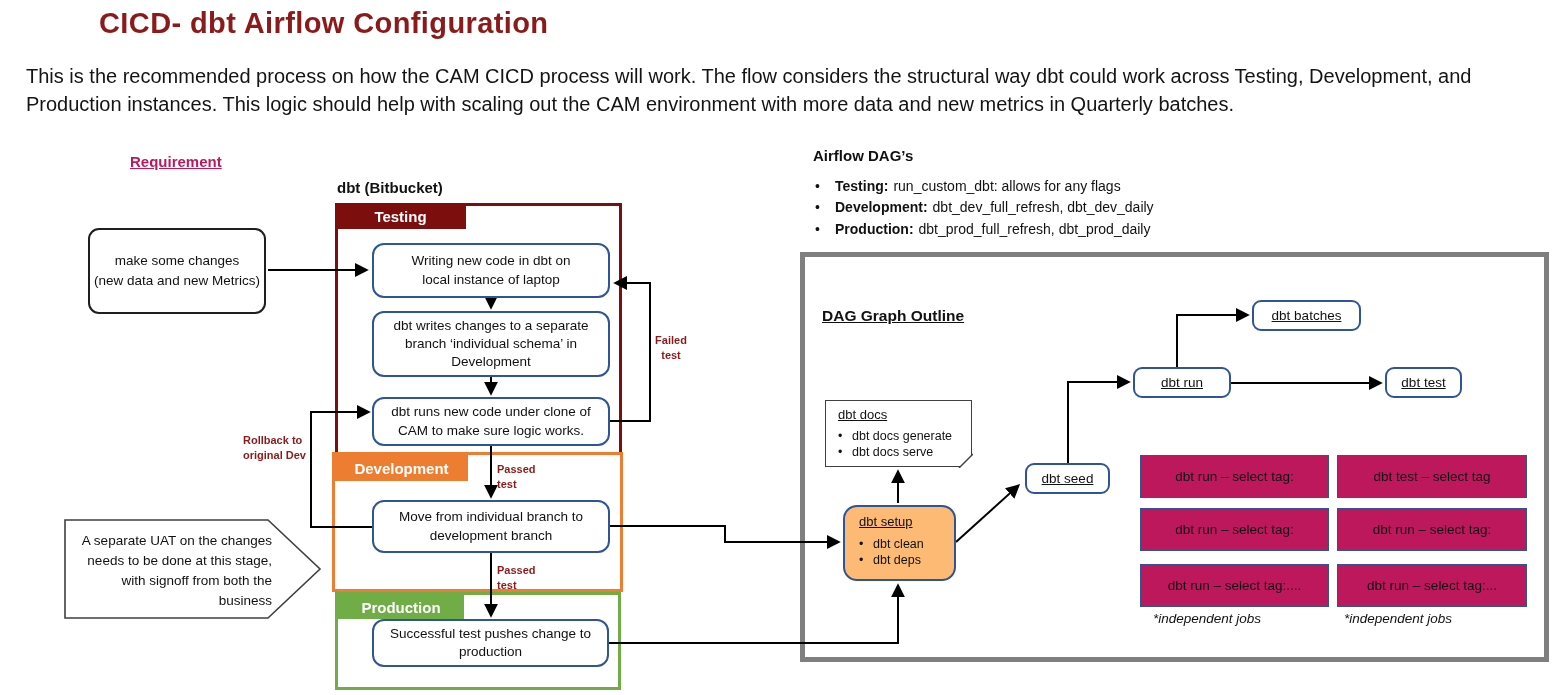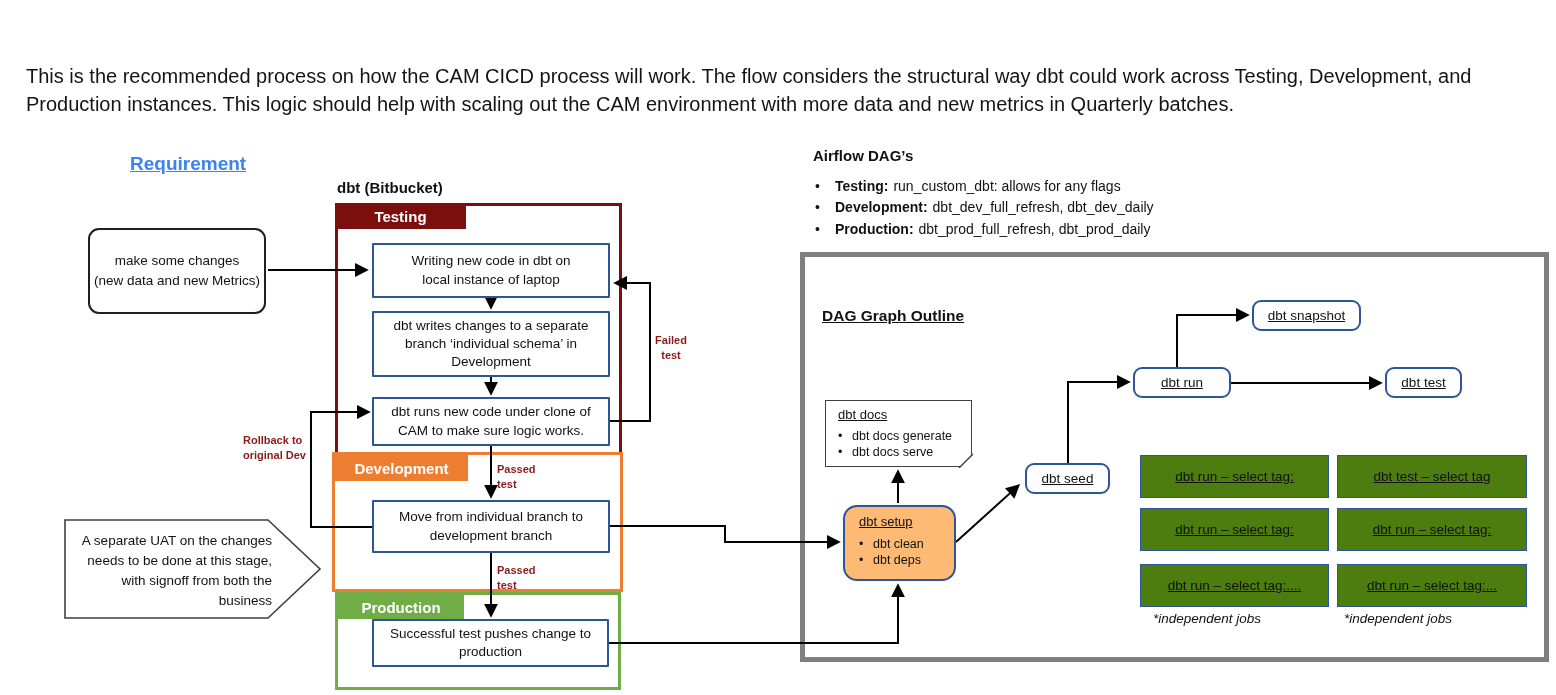--- a/index.html
+++ b/index.html
@@ -4,38 +4,38 @@
 <style>
   *{margin:0;padding:0;box-sizing:border-box}
   html,body{background:#fff}
   body{font-family:"Liberation Sans","DejaVu Sans",sans-serif;color:#111}
   .canvas{position:relative;width:1556px;height:695px;background:#fff;overflow:hidden}
   .abs{position:absolute}
 
   .title{left:99px;top:7px;font-size:29px;font-weight:bold;color:#8B1A1A;letter-spacing:.4px;z-index:3}
   .intro{left:26px;top:62px;width:1520px;font-size:20px;line-height:28px;color:#141414;z-index:3}
 
-  .req-heading{left:130px;top:153px;font-size:19px;font-weight:bold;color:#3b82f6;text-decoration:underline;z-index:3}
+  .req-heading{left:130px;top:153px;font-size:15px;font-weight:bold;color:#be185d;text-decoration:underline;z-index:3}
   .start-box{left:88px;top:228px;width:178px;height:86px;border:2.2px solid #1f1f1f;border-radius:11px;background:#fff;
     display:flex;align-items:center;justify-content:center;text-align:center;font-size:13.5px;line-height:1.5;white-space:pre-line;z-index:3}
   .uat{left:64px;top:519px;width:258px;height:100px;z-index:3}
   .uat svg{position:absolute;left:0;top:0}
   .uat-text{position:absolute;right:50px;top:12px;width:200px;text-align:right;font-size:13.5px;line-height:1.48;white-space:pre-line}
 
   .pipe-heading{left:337px;top:179px;font-size:15px;font-weight:bold;z-index:3}
   .sec{background:transparent;z-index:1}
   .sec-testing{left:335px;top:203px;width:287px;height:252px;border:3px solid #7C0E0E}
   .sec-dev{left:332px;top:452px;width:291px;height:140px;border:3px solid #ED7D31}
   .sec-prod{left:335px;top:592px;width:286px;height:98px;border:3px solid #70AD47}
   .tab{color:#fff;font-weight:bold;font-size:15px;display:flex;align-items:center;justify-content:center;z-index:3}
   .tab-testing{left:335px;top:203px;width:131px;height:26px;background:#7C0E0E}
   .tab-dev{left:335px;top:455px;width:133px;height:26px;background:#ED7D31}
   .tab-prod{left:338px;top:595px;width:126px;height:24px;background:#70AD47}
 
-  .fbox{border:2px solid #2E5597;border-radius:1px;background:#fff;display:flex;align-items:center;justify-content:center;
+  .fbox{border:2px solid #2E5597;border-radius:12px;background:#fff;display:flex;align-items:center;justify-content:center;
     text-align:center;font-size:13.5px;line-height:1.35;white-space:pre-line;padding:2px 6px;z-index:3}
   .box-write{left:372px;top:243px;width:238px;height:55px}
   .box-branch{left:372px;top:311px;width:238px;height:66px}
   .box-clone{left:372px;top:397px;width:238px;height:49px}
   .box-move{left:372px;top:500px;width:238px;height:53px}
   .box-prod{left:372px;top:619px;width:237px;height:48px}
 
   .tag{color:#8B1A1A;font-weight:bold;font-size:11px;line-height:1.35;white-space:pre-line;z-index:3}
   .tag-failed{left:648px;top:333px;width:46px;text-align:center}
   .tag-passed1{left:497px;top:462px}
@@ -61,22 +61,22 @@
   .setup-box .note-title{margin:7px 0 8px 14px}
   .setup-box .mini-li{margin-left:12px}
 
   .dnode{border:2px solid #2E5597;border-radius:9px;background:#fff;display:flex;align-items:center;justify-content:center;
     font-size:13.5px;text-decoration:underline;z-index:3}
   .node-seed{left:1025px;top:463px;width:85px;height:31px}
   .node-run{left:1133px;top:367px;width:98px;height:31px}
   .node-snapshot{left:1252px;top:300px;width:109px;height:31px}
   .node-test{left:1385px;top:367px;width:77px;height:31px}
 
-  .job{border:1.6px solid #2E5597;background:#4d7c0f;display:flex;align-items:center;justify-content:center;
-    font-size:13.5px;text-decoration:underline;z-index:3}
+  .job{border:1.6px solid #2E5597;background:#be185d;display:flex;align-items:center;justify-content:center;
+    font-size:13.5px;z-index:3}
   .job-r1c1{left:1140px;top:455px;width:189px;height:43px}
   .job-r1c2{left:1337px;top:455px;width:190px;height:43px}
   .job-r2c1{left:1140px;top:508px;width:189px;height:43px}
   .job-r2c2{left:1337px;top:508px;width:190px;height:43px}
   .job-r3c1{left:1140px;top:564px;width:189px;height:43px}
   .job-r3c2{left:1337px;top:564px;width:190px;height:43px}
   .ind-note{font-size:13.5px;font-style:italic;z-index:3}
   .ind-left{left:1153px;top:611px}
   .ind-right{left:1344px;top:611px}
 
@@ -109,20 +109,21 @@
       <path d="M610,526 L725,526 L725,542 L838,542" marker-end="url(#arr)"></path>
       <path d="M609,643 L898,643 L898,586" marker-end="url(#arr)"></path>
       <path d="M898,503 L898,472" marker-end="url(#arr)"></path>
       <path d="M956,542 L1018,486" marker-end="url(#arr)"></path>
       <path d="M1068,463 L1068,382 L1128,382" marker-end="url(#arr)"></path>
       <path d="M1177,367 L1177,315 L1247,315" marker-end="url(#arr)"></path>
       <path d="M1220,383 L1380,383" marker-end="url(#arr)"></path>
     </g>
   </svg>
 
+  <div class="abs title">CICD- dbt Airflow Configuration</div>
   <div class="abs intro">This is the recommended process on how the CAM CICD process will work. The flow considers the structural way dbt could work across Testing, Development, and Production instances. This logic should help with scaling out the CAM environment with more data and new metrics in Quarterly batches.</div>
 
   <div class="abs req-heading">Requirement</div>
   <div class="abs start-box">make some changes
 (new data and new Metrics)</div>
 
   <div class="abs uat">
     <svg width="258" height="100" viewBox="0 0 258 100">
       <polygon points="1,1 204,1 256,50 204,99 1,99" fill="#ffffff" stroke="#3f3f3f" stroke-width="1.6"></polygon>
     </svg>
@@ -202,21 +203,21 @@
       <span>dbt clean</span>
     </div>
     <div class="mini-li">
       <span class="bull">•</span>
       <span>dbt deps</span>
     </div>
   </div>
 
   <div class="abs dnode node-seed">dbt seed</div>
   <div class="abs dnode node-run">dbt run</div>
-  <div class="abs dnode node-snapshot">dbt snapshot</div>
+  <div class="abs dnode node-snapshot">dbt batches</div>
   <div class="abs dnode node-test">dbt test</div>
 
   <div class="abs job job-r1c1">dbt run – select tag:</div>
   <div class="abs job job-r1c2">dbt test – select tag</div>
   <div class="abs job job-r2c1">dbt run – select tag:</div>
   <div class="abs job job-r2c2">dbt run – select tag:</div>
   <div class="abs job job-r3c1">dbt run – select tag:....</div>
   <div class="abs job job-r3c2">dbt run – select tag:...</div>
 
   <div class="abs ind-note ind-left">*independent jobs</div>

